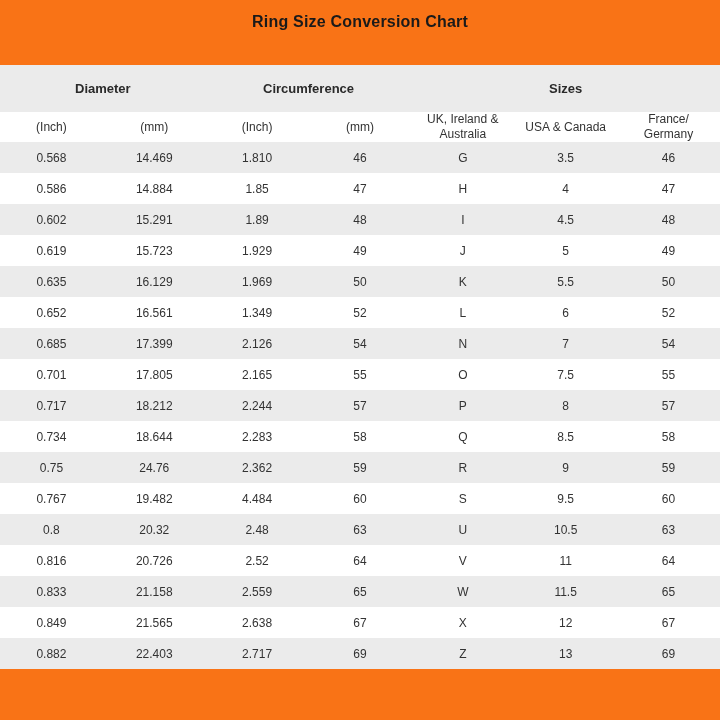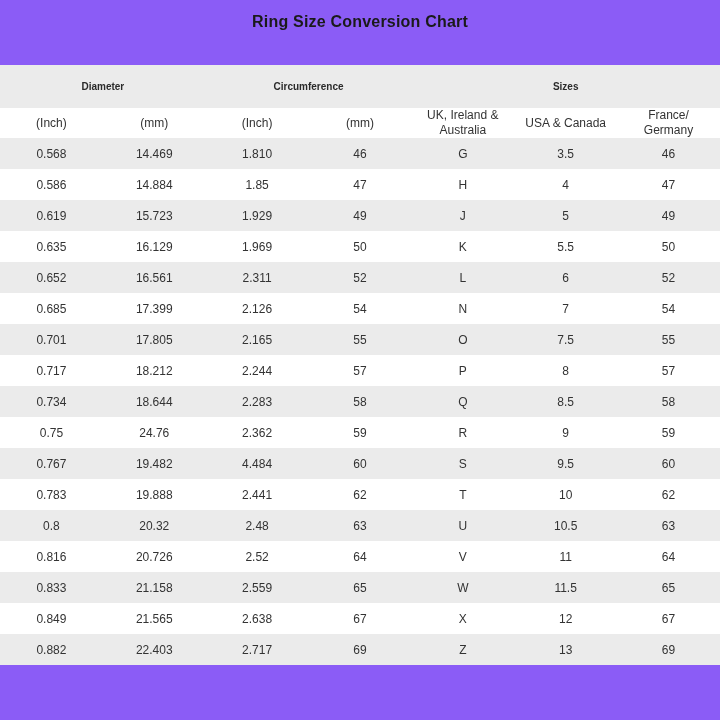--- a/index.html
+++ b/index.html
@@ -3,21 +3,21 @@
 <meta charset="utf-8">
 <style>
   html, body {
     margin: 0;
     padding: 0;
     background: #ffffff;
   }
   .page {
     width: 720px;
     height: 720px;
-    background: #8b5cf6;
+    background: #f97316;
     font-family: "Liberation Sans", sans-serif;
     color: #333333;
     overflow: hidden;
   }
   .title {
     margin: 0;
     height: 65px;
     box-sizing: border-box;
     padding-top: 13px;
     text-align: center;
@@ -30,21 +30,21 @@
     width: 720px;
     border-collapse: collapse;
     table-layout: fixed;
   }
   table.conversion col { width: 14.2857%; }
   thead tr.group-row {
     background: #ebebeb;
     height: 34px;
   }
   thead tr.group-row th {
-    font-size: 10px;
+    font-size: 13px;
     font-weight: bold;
     color: #2a2a2a;
     text-align: center;
     padding: 16px;
   }
   thead tr.sub-row {
     background: #ffffff;
     height: 30px;
   }
   thead tr.sub-row th {
@@ -117,41 +117,50 @@
         <tr>
           <td>0.586</td>
           <td>14.884</td>
           <td>1.85</td>
           <td>47</td>
           <td>H</td>
           <td>4</td>
           <td>47</td>
         </tr>
         <tr>
+          <td>0.602</td>
+          <td>15.291</td>
+          <td>1.89</td>
+          <td>48</td>
+          <td>I</td>
+          <td>4.5</td>
+          <td>48</td>
+        </tr>
+        <tr>
           <td>0.619</td>
           <td>15.723</td>
           <td>1.929</td>
           <td>49</td>
           <td>J</td>
           <td>5</td>
           <td>49</td>
         </tr>
         <tr>
           <td>0.635</td>
           <td>16.129</td>
           <td>1.969</td>
           <td>50</td>
           <td>K</td>
           <td>5.5</td>
           <td>50</td>
         </tr>
         <tr>
           <td>0.652</td>
           <td>16.561</td>
-          <td>2.311</td>
+          <td>1.349</td>
           <td>52</td>
           <td>L</td>
           <td>6</td>
           <td>52</td>
         </tr>
         <tr>
           <td>0.685</td>
           <td>17.399</td>
           <td>2.126</td>
           <td>54</td>
@@ -198,29 +207,20 @@
         <tr>
           <td>0.767</td>
           <td>19.482</td>
           <td>4.484</td>
           <td>60</td>
           <td>S</td>
           <td>9.5</td>
           <td>60</td>
         </tr>
         <tr>
-          <td>0.783</td>
-          <td>19.888</td>
-          <td>2.441</td>
-          <td>62</td>
-          <td>T</td>
-          <td>10</td>
-          <td>62</td>
-        </tr>
-        <tr>
           <td>0.8</td>
           <td>20.32</td>
           <td>2.48</td>
           <td>63</td>
           <td>U</td>
           <td>10.5</td>
           <td>63</td>
         </tr>
         <tr>
           <td>0.816</td>

